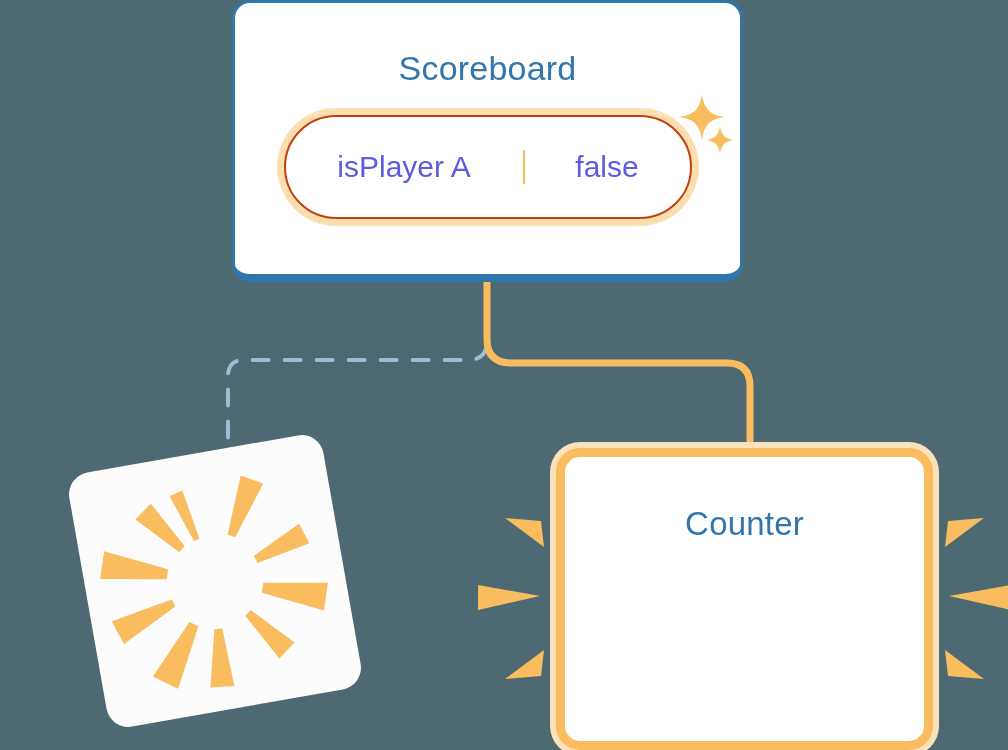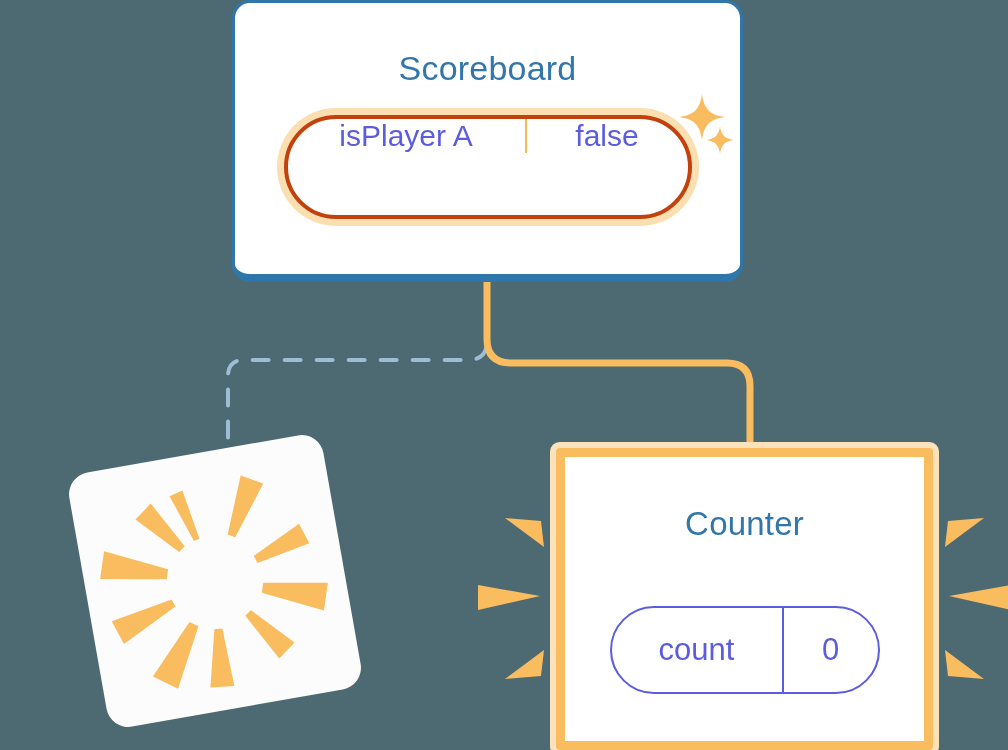--- a/index.html
+++ b/index.html
@@ -65,25 +65,25 @@
     left: -7px;
     top: -7px;
     right: -7px;
     bottom: -7px;
     background: #fbdfb0;
     border-radius: 999px;
   }
   .pill {
     position: relative;
     display: flex;
-    align-items: flex-start;
+    align-items: center;
     width: 408px;
     height: 104px;
     background: #ffffff;
-    border: 4px solid #c2410c;
+    border: 2px solid #c2410c;
     border-radius: 999px;
     box-sizing: border-box;
   }
   .pill-key, .pill-val {
     display: flex;
     align-items: center;
     justify-content: center;
     color: #5c5ce0;
     font-size: 30px;
   }
@@ -106,21 +106,21 @@
 
   
   .counter-card {
     position: absolute;
     left: 556px;
     top: 448px;
     width: 377px;
     height: 302px;
     background: #ffffff;
     border: 9px solid #f9bc5f;
-    border-radius: 4px;
+    border-radius: 24px;
     box-sizing: border-box;
     box-shadow: 0 0 0 6px #fbe2bb;
   }
   .count-pill {
     position: absolute;
     left: 50%;
     transform: translateX(-50%);
     top: 149px;
     display: flex;
     align-items: stretch;
@@ -245,19 +245,15 @@
 
       <path d="M 984,518 L 948,521 L 945,547 Z"></path>
       <path d="M 1011,585 L 949,596 L 1011,610 Z"></path>
       <path d="M 945,650 L 948,676 L 984,679 Z"></path>
     </g>
   </svg>
 
   <div class="counter-card">
     <div class="card-title">Counter</div>
 
-    <div class="count-pill">
-      <div class="pill-key">count</div>
-      <div class="pill-val">0</div>
-    </div>
   </div>
 
 </div>
 
 </body></html>

